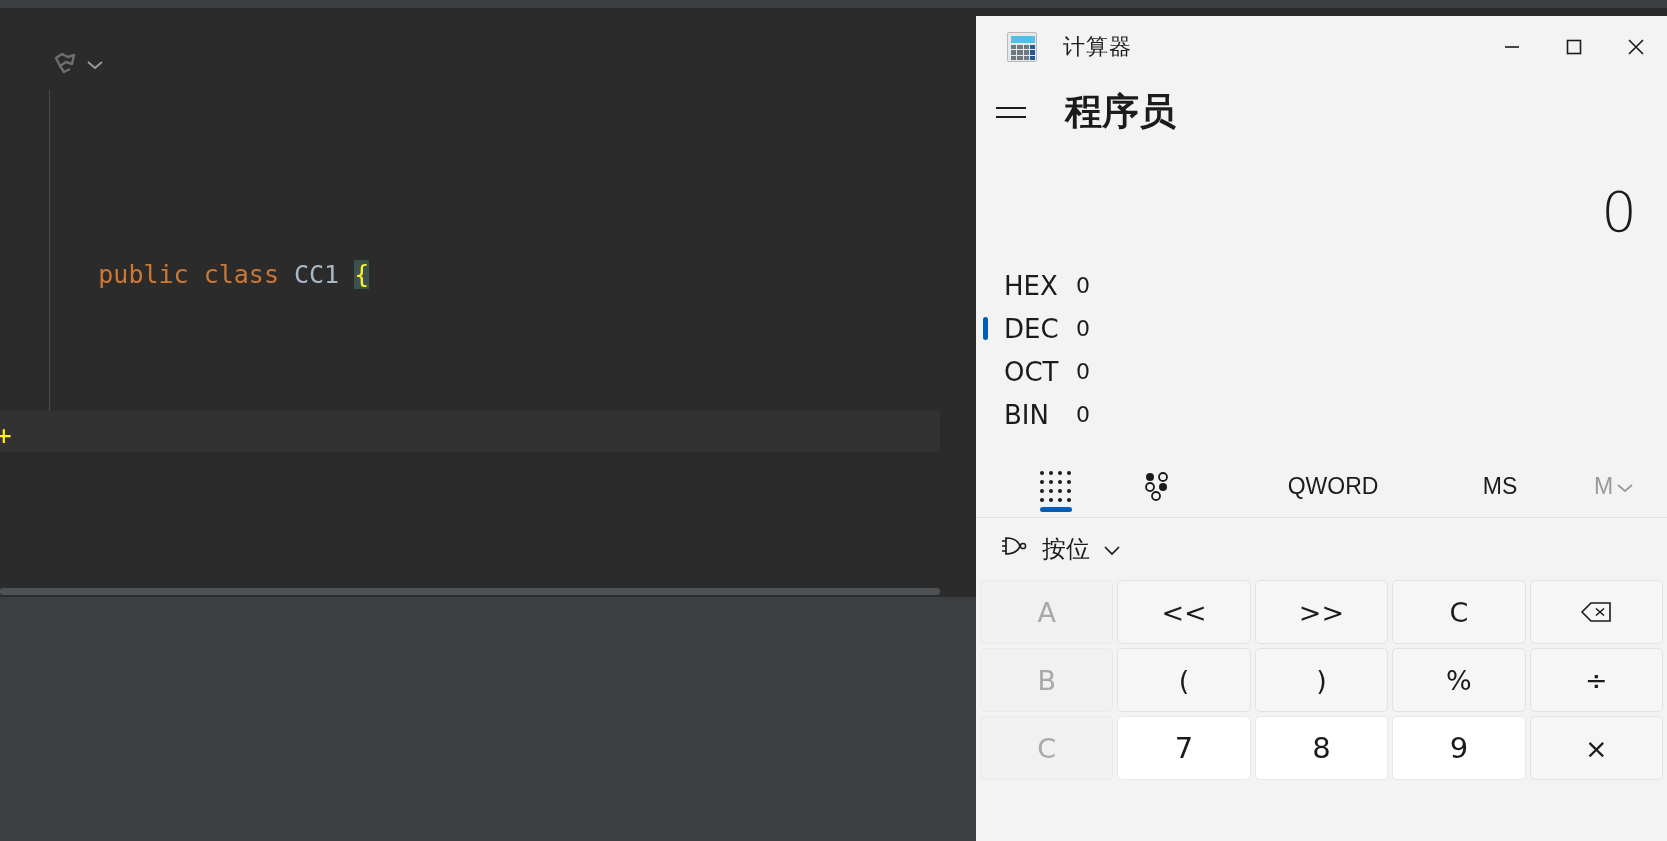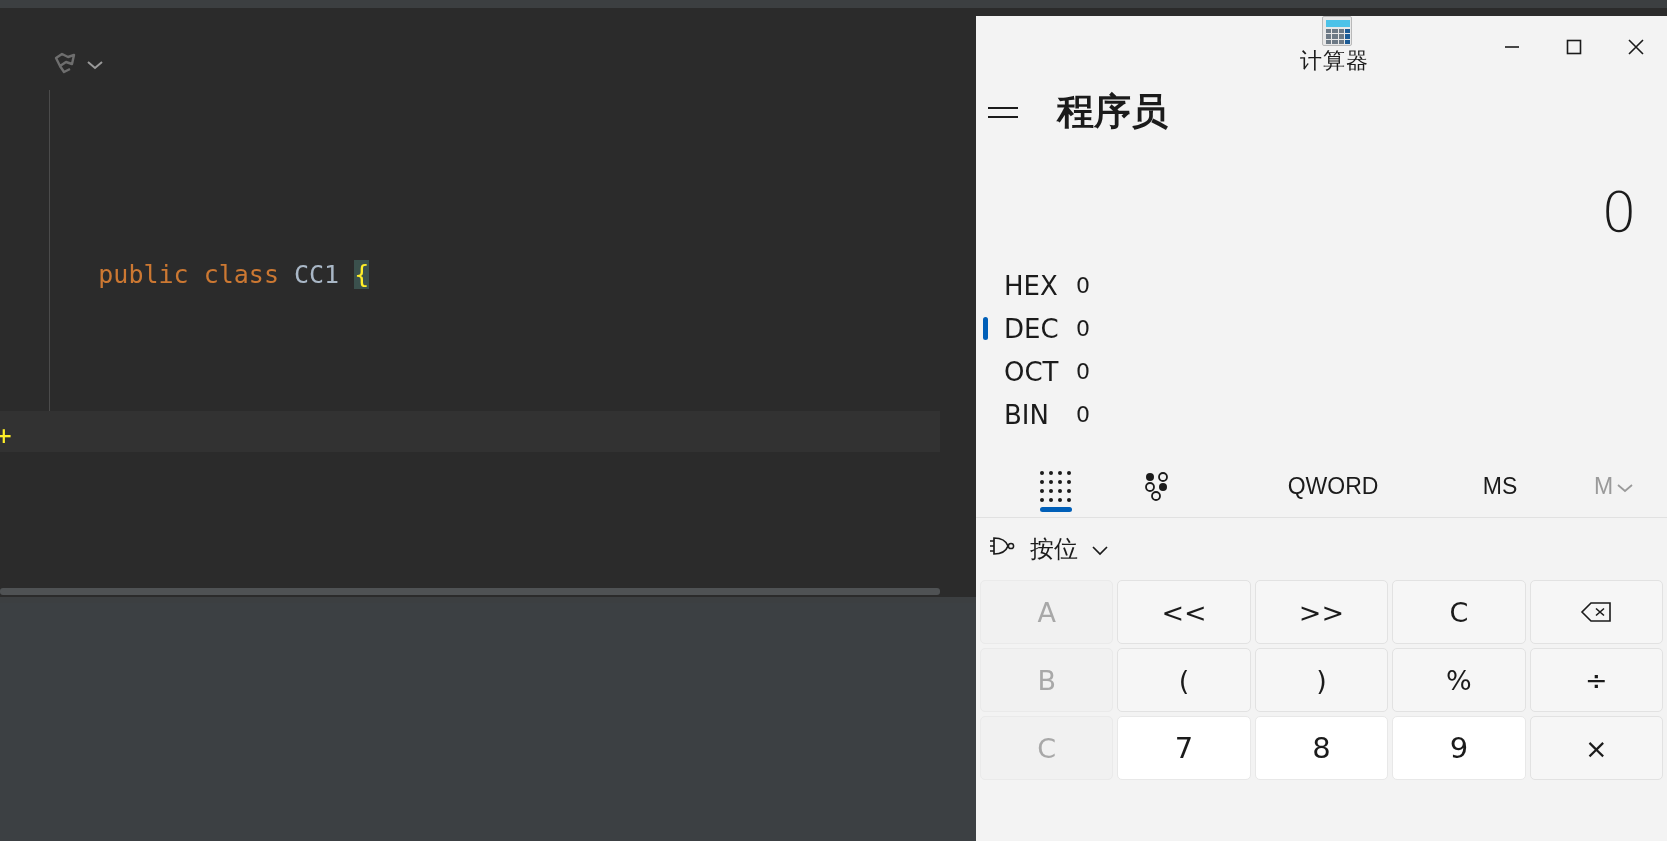--- a/index.html
+++ b/index.html
@@ -77,21 +77,21 @@
 
   
   #calc {
     position: absolute; left: 976px; top: 16px;
     width: 691px; height: 825px;
     background: #f3f3f3;
     color: #1b1b1b;
     overflow: hidden;
   }
   #titlebar {
-    position: relative; height: 62px; display: flex; align-items: center; flex-direction: column;
+    position: relative; height: 62px; display: flex; align-items: center;
   }
   #app-icon {
     margin-left: 31px; width: 30px; height: 30px; position: relative;
     background: #e8e8e8; border: 1px solid #b9b9b9; border-radius: 2px;
     overflow: hidden;
   }
   #app-icon .screen {
     position: absolute; left: 3px; top: 3px; width: 24px; height: 7px;
     background: #4cc2e8;
   }
@@ -110,21 +110,21 @@
     position: absolute; top: 0; width: 62px; height: 62px;
     display: flex; align-items: center; justify-content: center;
     font-size: 21px; color: #1b1b1b; cursor: default;
   }
   #btn-min  { right: 124px; }
   #btn-max  { right: 62px; }
   #btn-close{ right: 0; }
   .wbtn svg { display: block; }
 
   #mode-row {
-    display: flex; align-items: center; height: 68px; padding-left: 12px;
+    display: flex; align-items: center; height: 68px; padding-left: 20px;
   }
   #hamburger {
     width: 44px; height: 44px; display: flex; flex-direction: column;
     justify-content: center; gap: 7px;
   }
   #hamburger span { display: block; height: 2px; background: #1b1b1b; width: 30px; }
   #mode-title {
     margin-left: 25px; font-size: 37px; font-weight: bold;
     font-family: "DejaVu Sans", "Liberation Sans", sans-serif;
   }
@@ -177,21 +177,21 @@
     position: absolute; bottom: 6px; left: 50%; transform: translateX(-50%);
     width: 32px; height: 5px; border-radius: 3px; background: #005fb8;
   }
   .dotgrid {
     display: grid; grid-template-columns: repeat(4, 5px);
     grid-template-rows: repeat(4, 5px); gap: 4px;
   }
   .dotgrid i { width: 4px; height: 4px; border-radius: 50%; background: #1b1b1b; display: block; }
 
   #oprow {
-    display: flex; align-items: center; height: 62px; gap: 8px;
+    display: flex; align-items: center; height: 62px; padding-left: 12px; gap: 8px;
   }
   .opdrop {
     display: flex; align-items: center; gap: 12px;
     padding: 6px 12px; font-size: 24px;
     font-family: "DejaVu Sans", "Liberation Sans", sans-serif;
   }
 
   #keypad {
     display: grid;
     grid-template-columns: repeat(5, 1fr);

